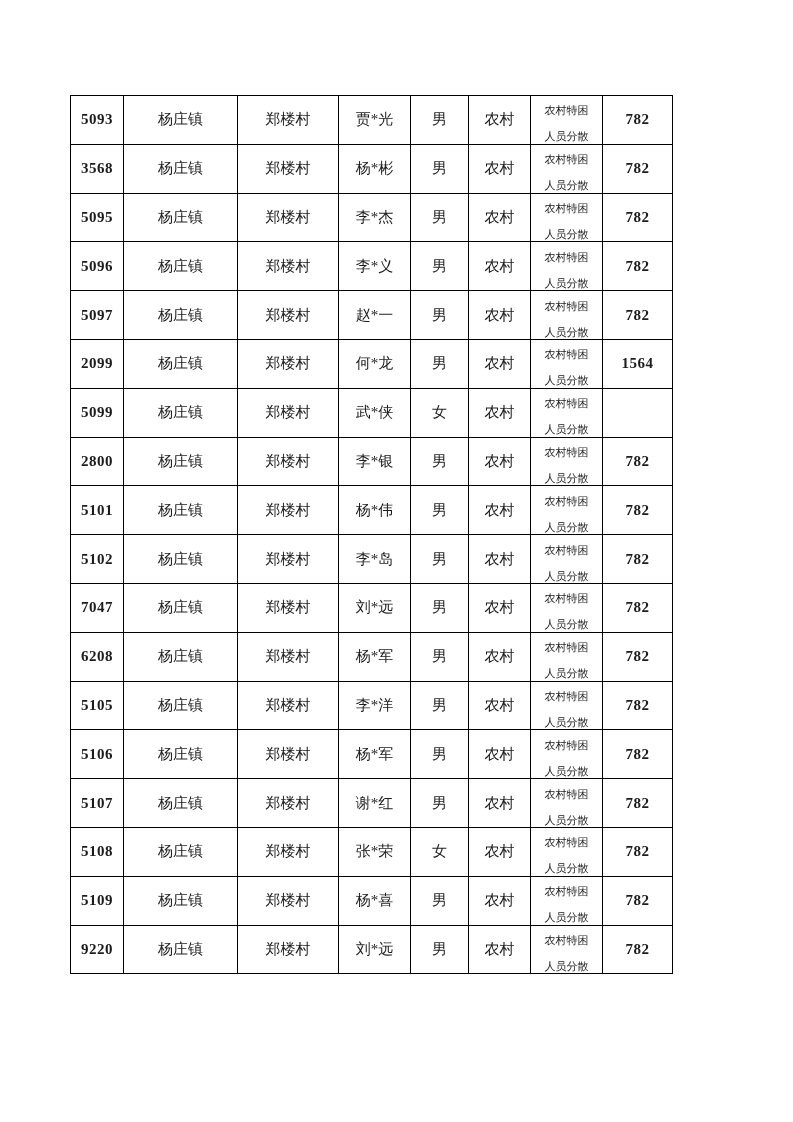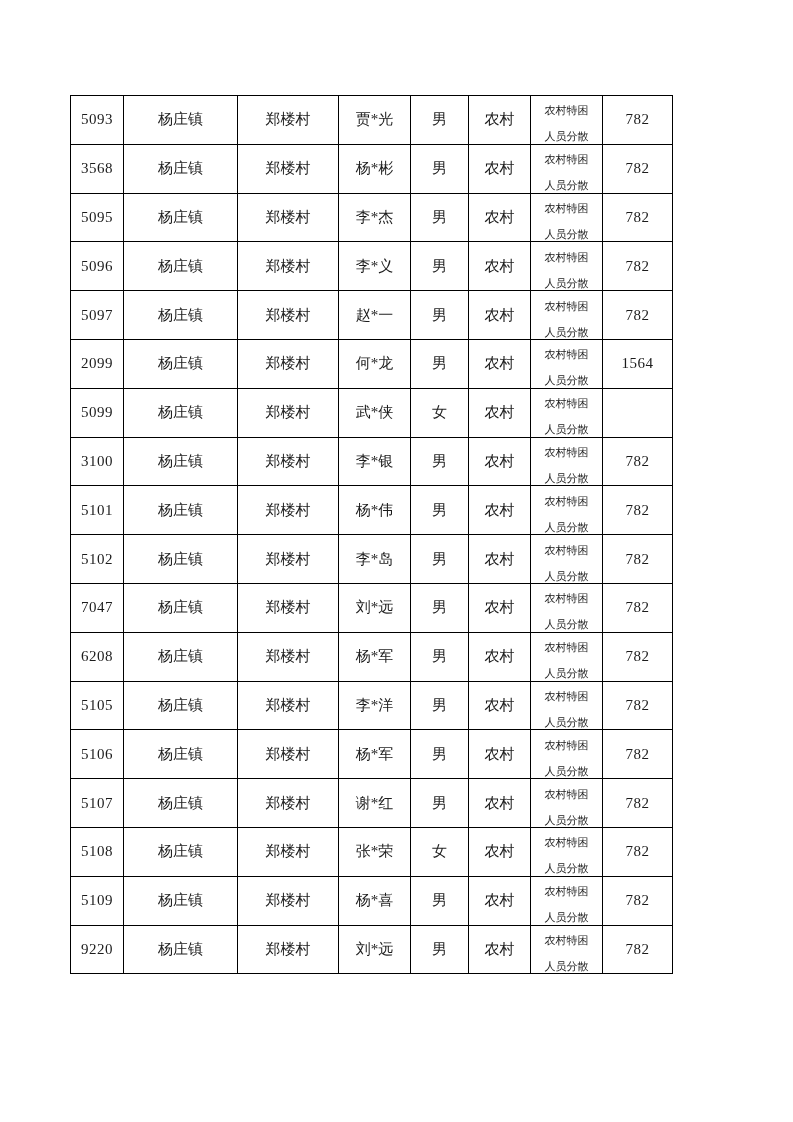--- a/index.html
+++ b/index.html
@@ -43,20 +43,21 @@
   td.cell-category .cat {
     height: 46px;
     overflow: hidden;
     line-height: 26px;
     padding-top: 1px;
     font-size: 11px;
     font-family: Liberation Serif, serif;
   }
   td.cell-seq, td.cell-amount {
     letter-spacing: 0.5px;
+    font-weight: bold;
   }
 </style>
 </head>
 <body>
 
 <div class="page">
   <table class="grid">
     <colgroup>
         <col style="width: 53px;">
         <col style="width: 114px;">
@@ -146,21 +147,21 @@
           <td class="cell-village">郑楼村</td>
           <td class="cell-name">武*侠</td>
           <td class="cell-gender">女</td>
           <td class="cell-area">农村</td>
           <td class="cell-category">
             <div class="cat">农村特困<br>人员分散<br>供养</div>
           </td>
           <td class="cell-amount"></td>
         </tr>
         <tr>
-          <td class="cell-seq">3100</td>
+          <td class="cell-seq">2800</td>
           <td class="cell-town">杨庄镇</td>
           <td class="cell-village">郑楼村</td>
           <td class="cell-name">李*银</td>
           <td class="cell-gender">男</td>
           <td class="cell-area">农村</td>
           <td class="cell-category">
             <div class="cat">农村特困<br>人员分散<br>供养</div>
           </td>
           <td class="cell-amount">782</td>
         </tr>

